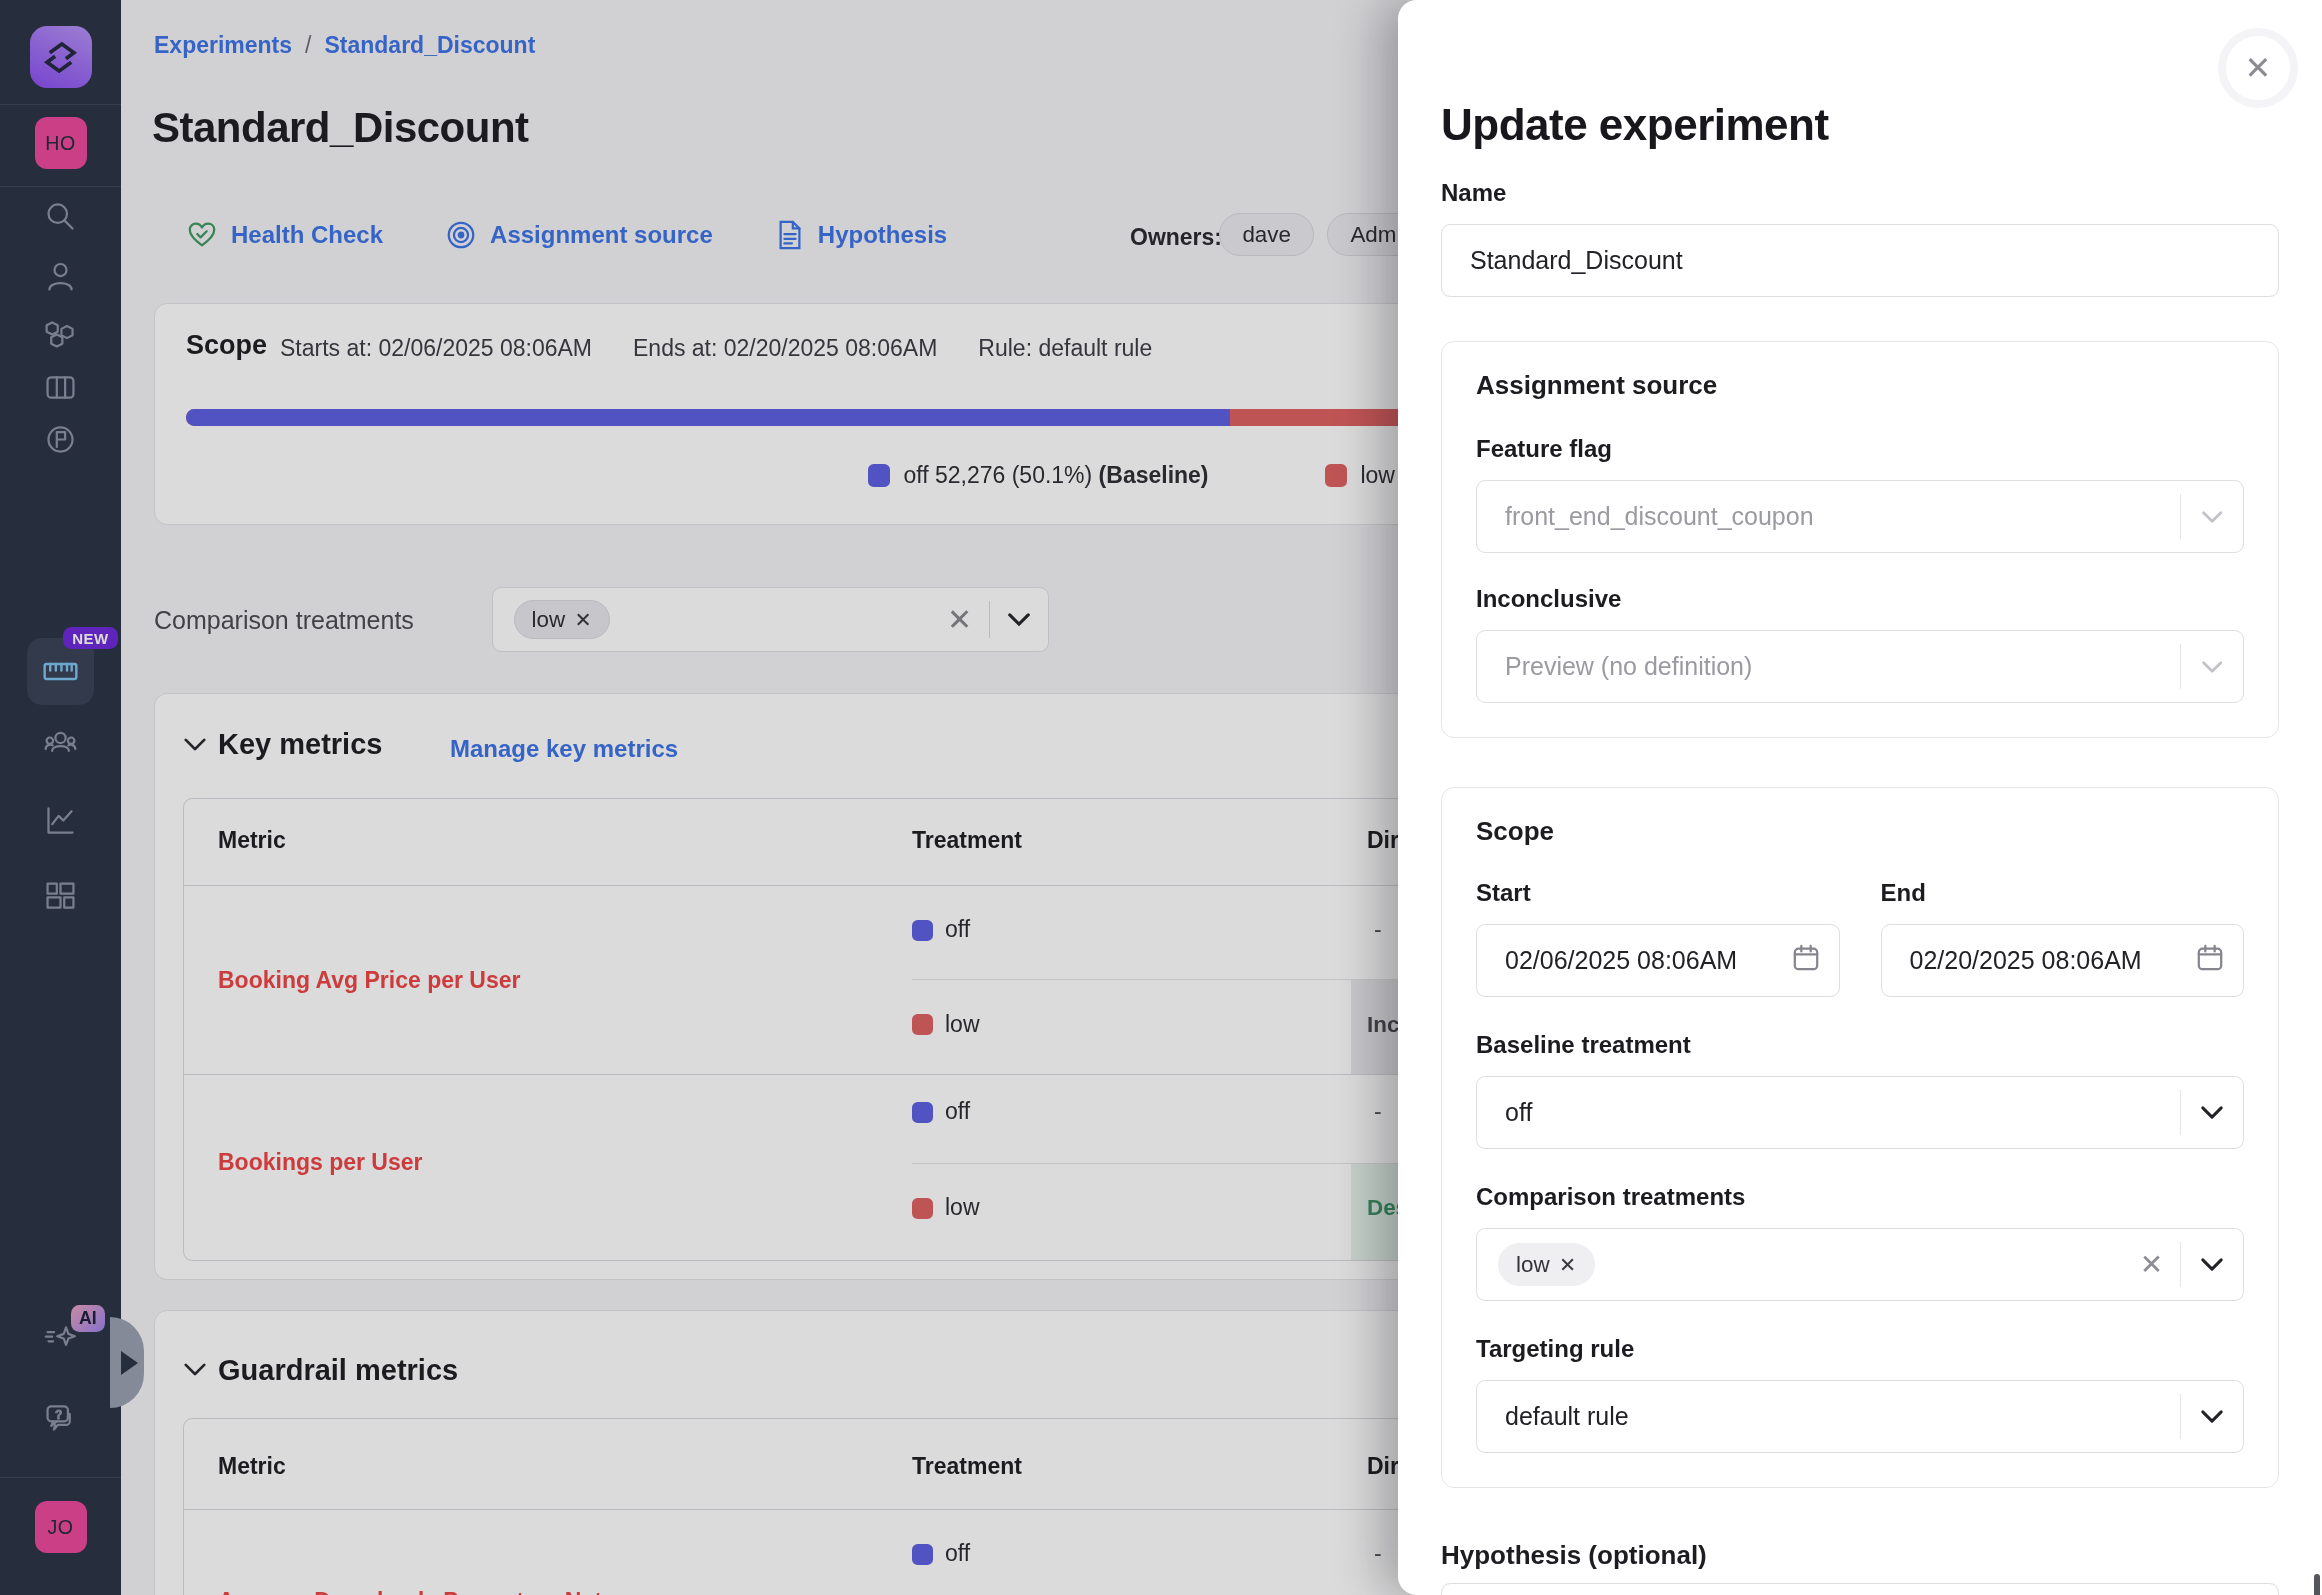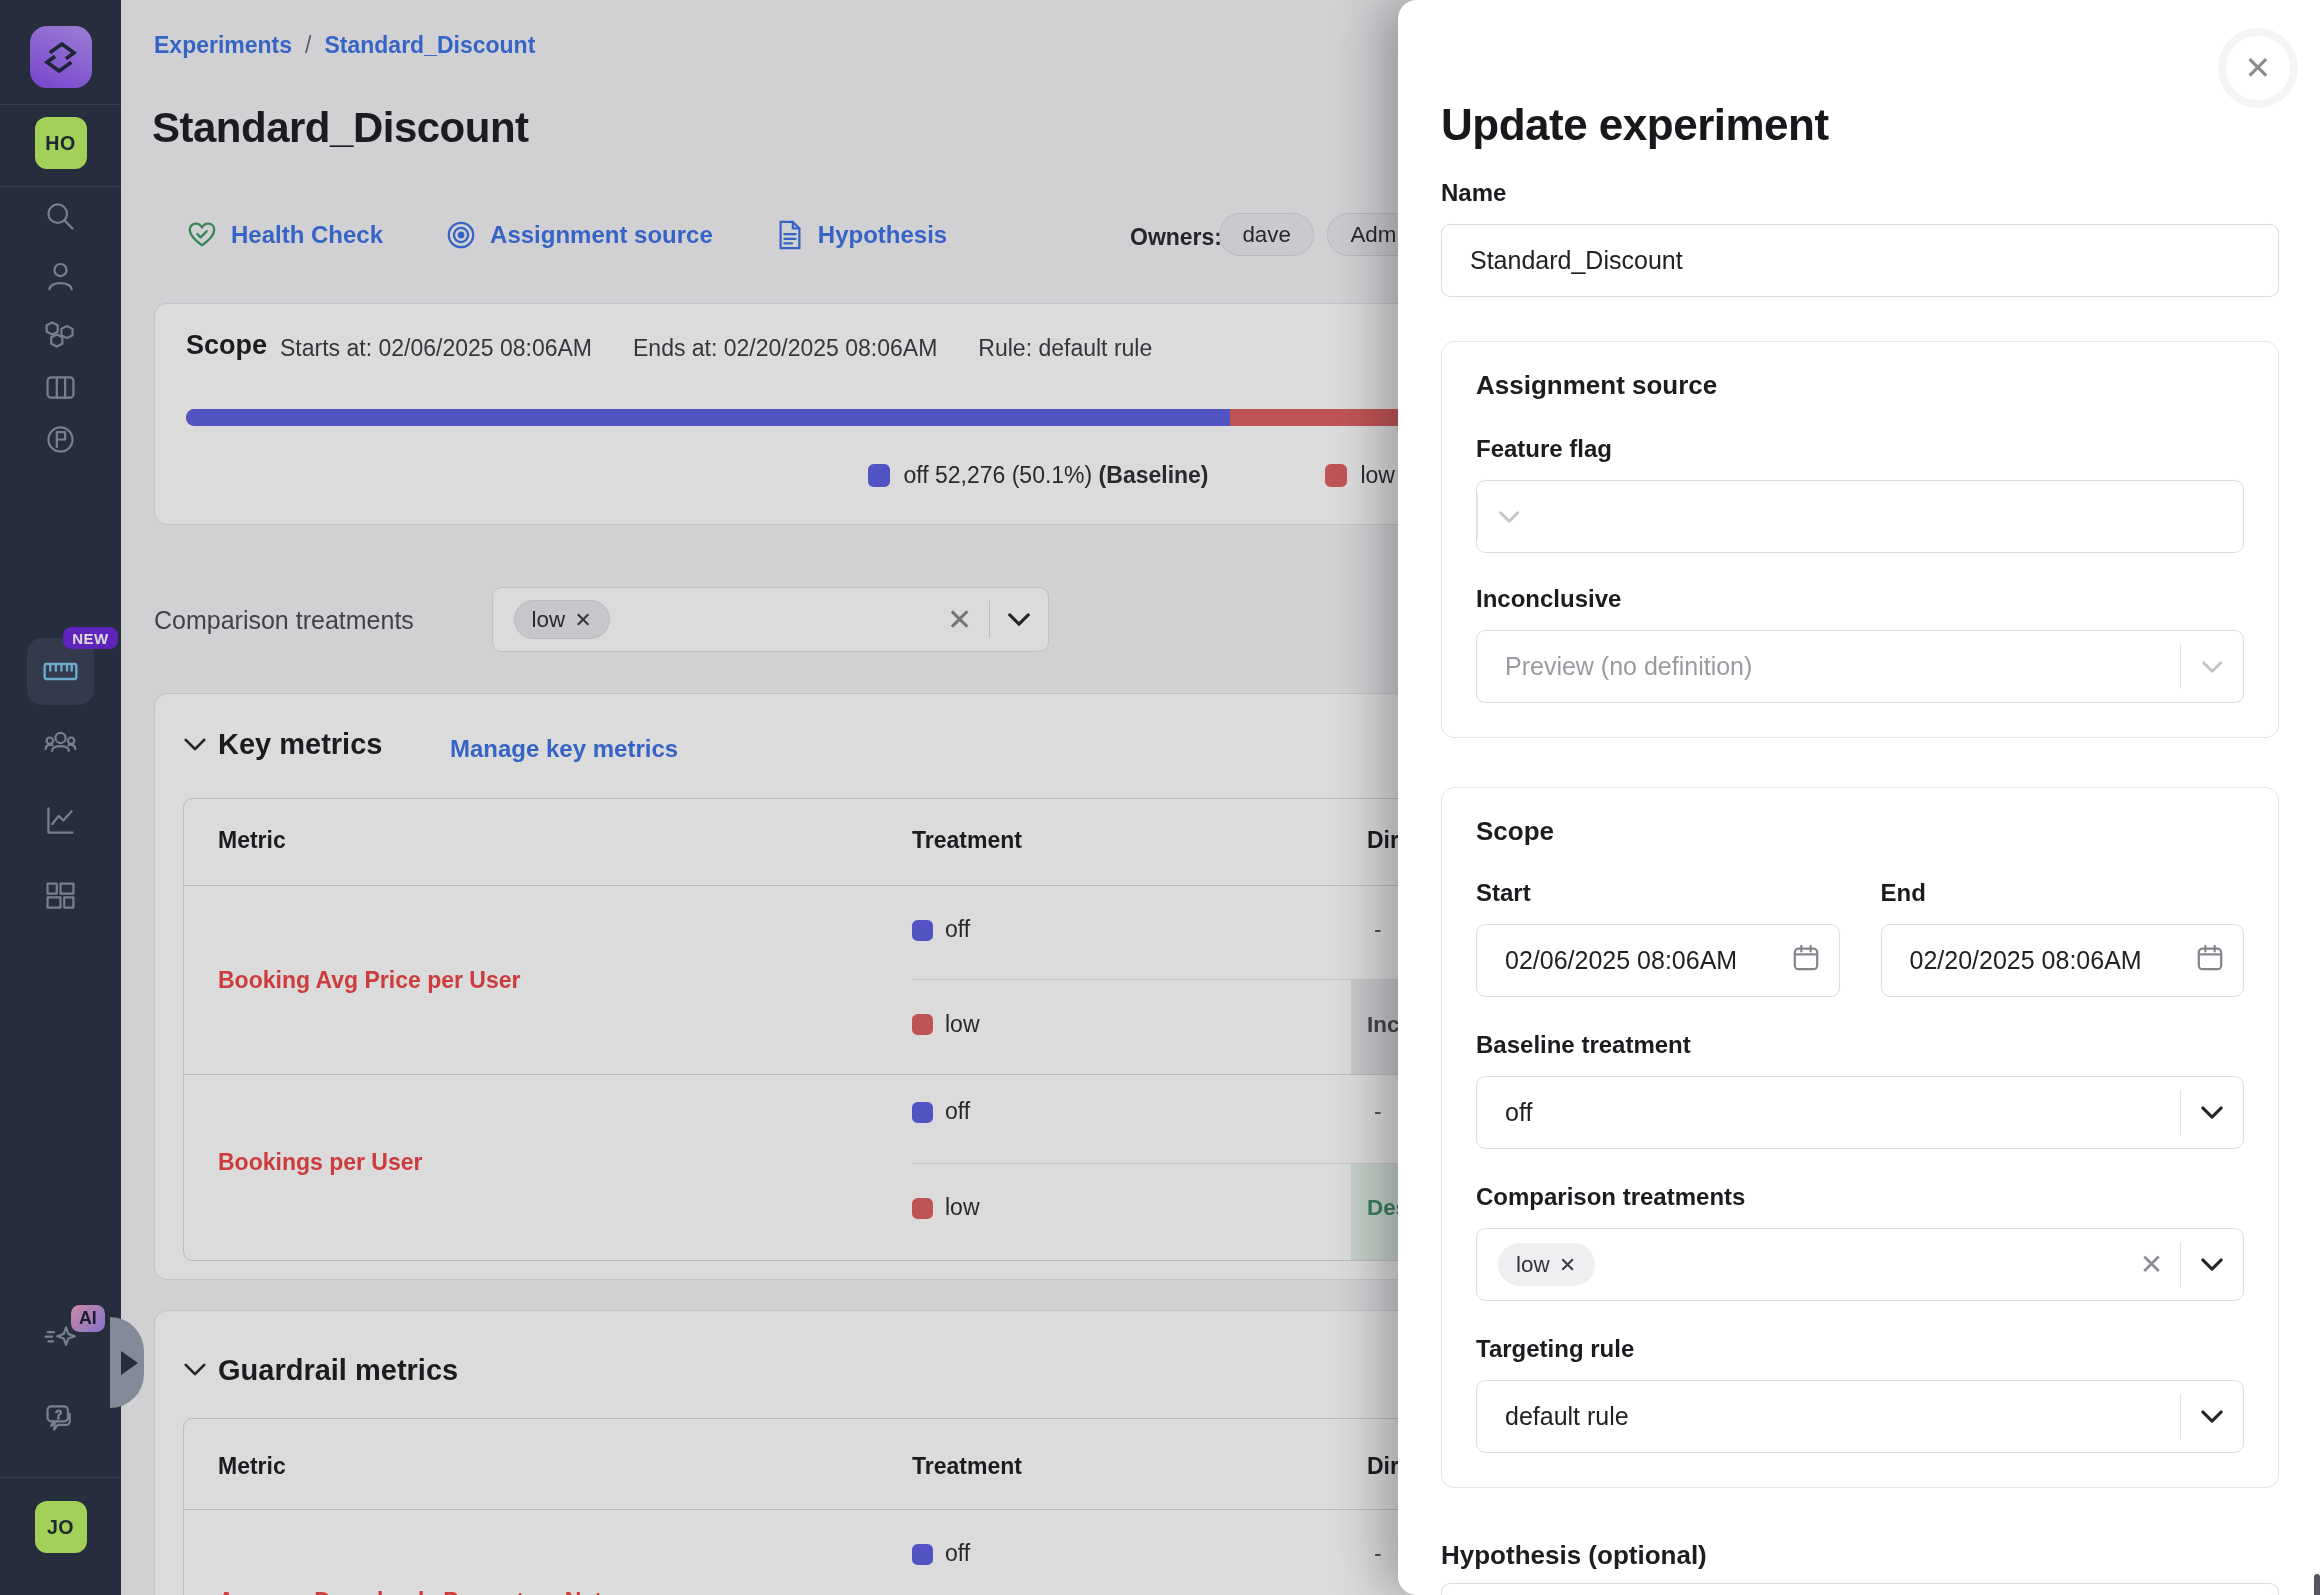--- a/index.html
+++ b/index.html
@@ -5,22 +5,22 @@
   html,body{margin:0;padding:0;background:#0e0e11;}
   body{width:2322px;height:1595px;overflow:hidden;position:relative;
        font-family:"Liberation Sans","DejaVu Sans",sans-serif;-webkit-font-smoothing:antialiased;}
   .abs{position:absolute;}
   
   #stage{position:absolute;inset:0;background:#f4f4f6;}
   
   #sidebar{position:absolute;left:0;top:0;width:121px;height:1595px;background:#2b3344;z-index:1;}
   .sb-div{position:absolute;left:0;width:121px;height:0.9px;background:rgba(255,255,255,.10);}
   .sb-item{position:absolute;left:0;width:121px;display:flex;justify-content:center;align-items:center;}
-  .sb-badge{width:52px;height:52px;border-radius:12px;background:#bef264;color:#232c3b;
-            font-weight:700;font-size:19.6px;display:flex;align-items:center;justify-content:center;letter-spacing:0.5px;}
+  .sb-badge{width:52px;height:52px;border-radius:12px;background:#ec4899;color:#232c3b;
+            font-weight:400;font-size:19.6px;display:flex;align-items:center;justify-content:center;letter-spacing:0.5px;}
   .sb-ico{width:37px;height:37px;}
   .sb-ico svg{stroke:#8d93a6;fill:none;stroke-width:2.4;stroke-linecap:round;stroke-linejoin:round;}
   .active-tile{width:67px;height:67px;border-radius:15px;background:#3a4255;display:flex;align-items:center;justify-content:center;position:relative;}
   .active-tile svg{stroke:#7ec3ef;fill:none;stroke-width:2.6;stroke-linecap:round;stroke-linejoin:round;}
   .new-badge{position:absolute;top:-11.2px;right:-24px;background:#6d28d9;color:#fff;font-size:15px;font-weight:700;
              padding:2.8px 9.3px;border-radius:8.4px;letter-spacing:0.5px;}
   .ai-badge{position:absolute;top:-15px;right:-26px;background:linear-gradient(135deg,#eba0bd,#9b84ec);
             color:#1d2233;font-size:17.7px;font-weight:800;padding:2.8px 8.4px;border-radius:8.4px;}
   #logo-tile{width:62px;height:62px;border-radius:17px;background:linear-gradient(205deg,#b592f3,#8a4ef0);
              display:flex;align-items:center;justify-content:center;}
@@ -376,20 +376,21 @@
 
     <span class="d-label abs" style="left:43px;top:179px;">Name</span>
     <div class="d-input abs" style="left:43px;top:224px;width:838px;">
       <span>Standard_Discount</span>
     </div>
 
     <div class="d-card abs" style="left:43px;top:341px;width:838px;">
       <div class="d-card-h">Assignment source</div>
       <div class="d-label" style="margin-top:34px;">Feature flag</div>
       <div class="d-select disabled" style="margin-top:17px;">
+        <span class="txt">front_end_discount_coupon</span>
         <span class="vd"></span>
         <span class="chev">
             <svg width="22.4" height="14" viewBox="0 0 26 16">
               <path d="M3 3 l10 10 10-10"></path>
             </svg>
           </span>
       </div>
       <div class="d-label" style="margin-top:32px;">Inconclusive</div>
       <div class="d-select disabled" style="margin-top:17px;">
         <span class="txt">Preview (no definition)</span>

